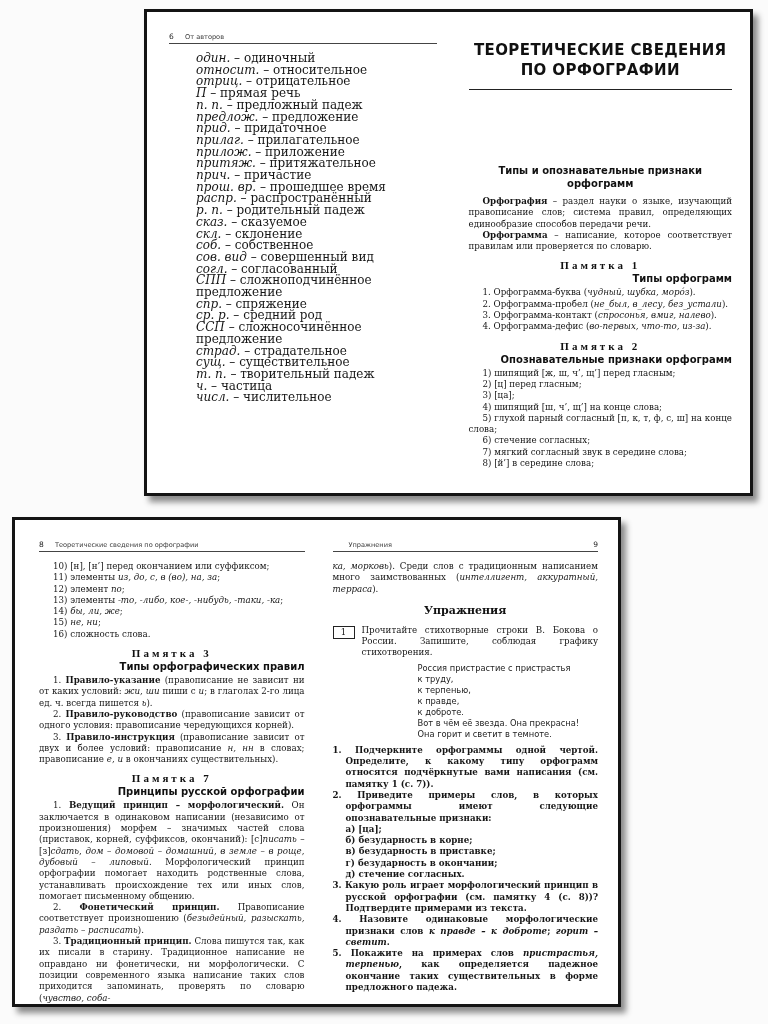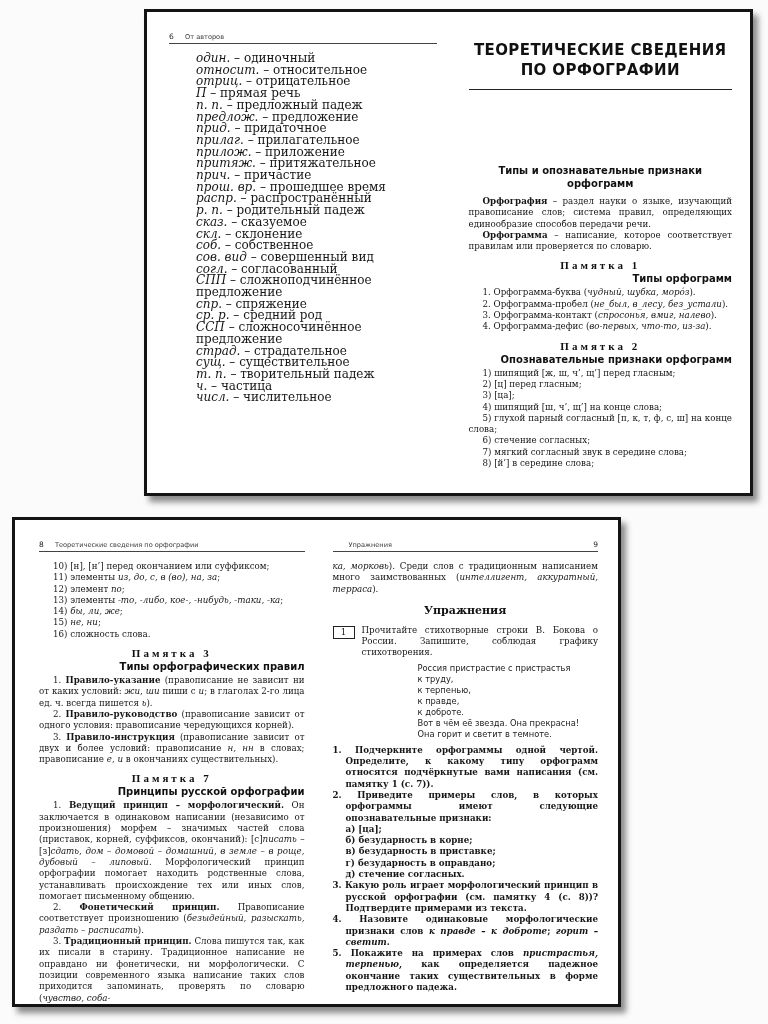--- a/index.html
+++ b/index.html
@@ -243,21 +243,21 @@
 
     <div class="tasks">
       <div>
           <p class="body-text hang">1. Подчеркните орфограммы одной чертой. Определите, к какому типу орфограмм относятся подчёркнутые вами написания (см. памятку 1 (с. 7)).</p>
           <p class="body-text hang">2. Приведите примеры слов, в которых орфограммы имеют следующие опознавательные признаки:</p>
         </div>
       <div class="subtasks">
           <p class="body-text">а) [ца];</p>
           <p class="body-text">б) безударность в корне;</p>
           <p class="body-text">в) безударность в приставке;</p>
-          <p class="body-text">г) безударность в оправдано;</p>
+          <p class="body-text">г) безударность в окончании;</p>
           <p class="body-text">д) стечение согласных.</p>
         </div>
       <div>
           <p class="body-text hang">3. Какую роль играет морфологический принцип в русской орфографии (см. памятку 4 (с. 8))? Подтвердите примерами из текста.</p>
           <p class="body-text hang">4. Назовите одинаковые морфологические признаки слов <i>к правде – к доброте</i>; <i>горит – светит</i>.</p>
           <p class="body-text hang">5. Покажите на примерах слов <i>пристрастья, терпенью</i>, как определяется падежное окончание таких существительных в форме предложного падежа.</p>
         </div>
     </div>
   </div>
 </div>

